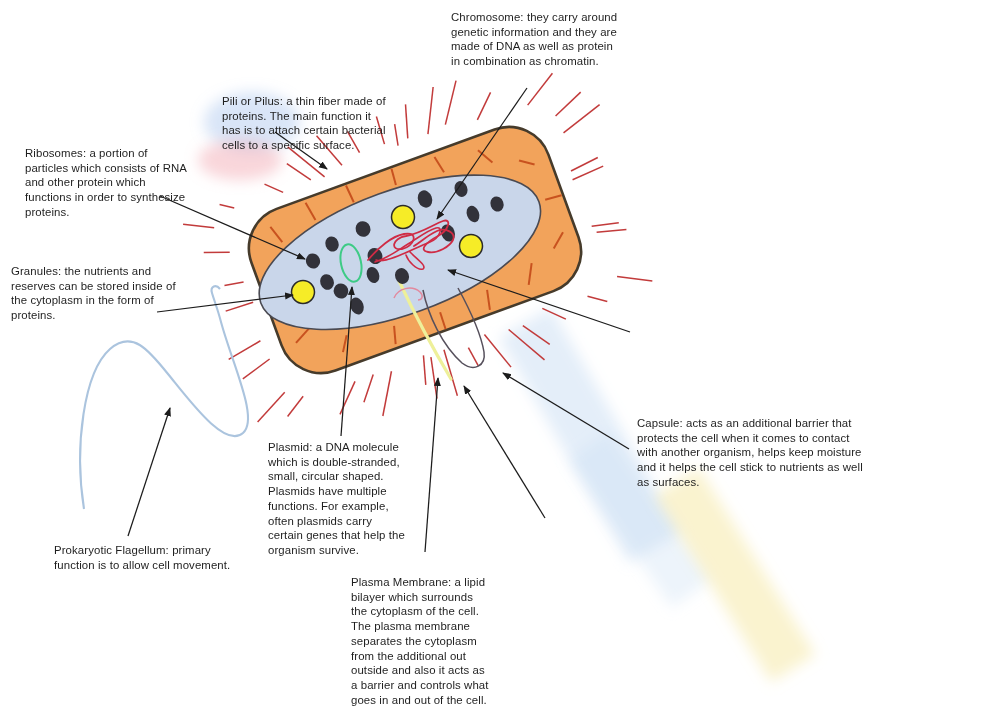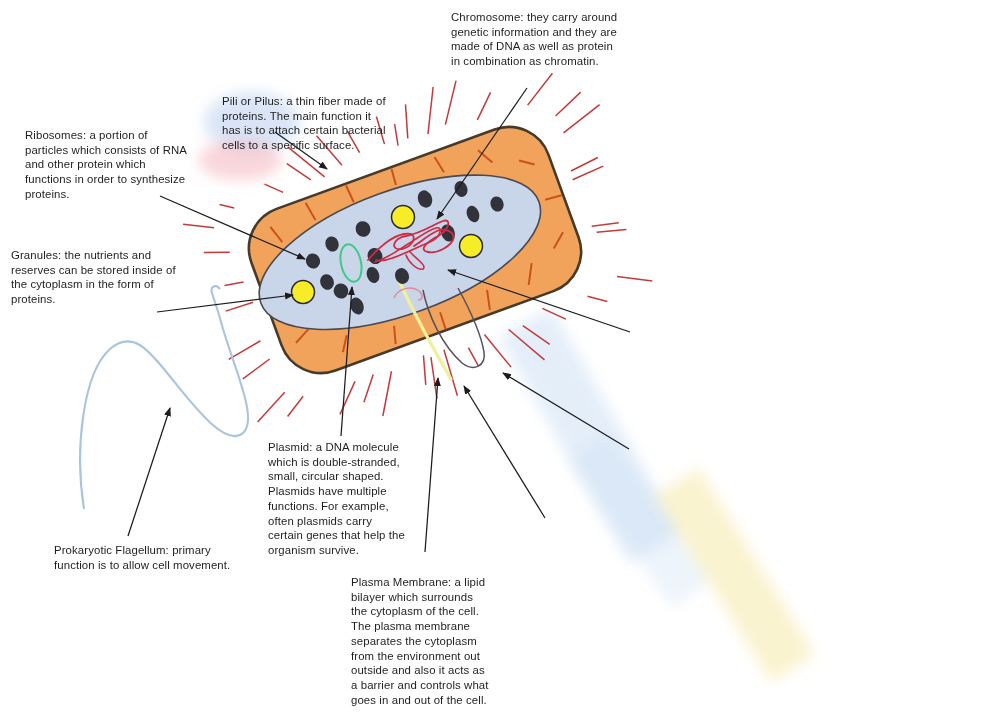--- a/index.html
+++ b/index.html
@@ -150,41 +150,46 @@
   </svg>
 
   <div class="label" style="left:451px;top:10px;width:190px">Chromosome: they carry around
 genetic information and they are
 made of DNA as well as protein
 in combination as chromatin.</div>
   <div class="label" style="left:222px;top:94px;width:185px">Pili or Pilus: a thin fiber made of
 proteins. The main function it
 has is to attach certain bacterial
 cells to a specific surface.</div>
-  <div class="label" style="left:25px;top:128px;width:185px">Ribosomes: a portion of
+  <div class="label" style="left:25px;top:146px;width:185px">Ribosomes: a portion of
 particles which consists of RNA
 and other protein which
 functions in order to synthesize
 proteins.</div>
-  <div class="label" style="left:11px;top:248px;width:190px">Granules: the nutrients and
+  <div class="label" style="left:11px;top:264px;width:190px">Granules: the nutrients and
 reserves can be stored inside of
 the cytoplasm in the form of
 proteins.</div>
   <div class="label" style="left:268px;top:440px;width:160px">Plasmid: a DNA molecule
 which is double-stranded,
 small, circular shaped.
 Plasmids have multiple
 functions. For example,
 often plasmids carry
 certain genes that help the
 organism survive.</div>
   <div class="label" style="left:54px;top:543px;width:200px">Prokaryotic Flagellum: primary
 function is to allow cell movement.</div>
   <div class="label" style="left:351px;top:575px;width:155px">Plasma Membrane: a lipid
 bilayer which surrounds
 the cytoplasm of the cell.
 The plasma membrane
 separates the cytoplasm
-from the environment out
+from the additional out
 outside and also it acts as
 a barrier and controls what
 goes in and out of the cell.</div>
+  <div class="label" style="left:637px;top:416px;width:255px">Capsule: acts as an additional barrier that
+protects the cell when it comes to contact
+with another organism, helps keep moisture
+and it helps the cell stick to nutrients as well
+as surfaces.</div>
 </div>
 
 </body></html>

